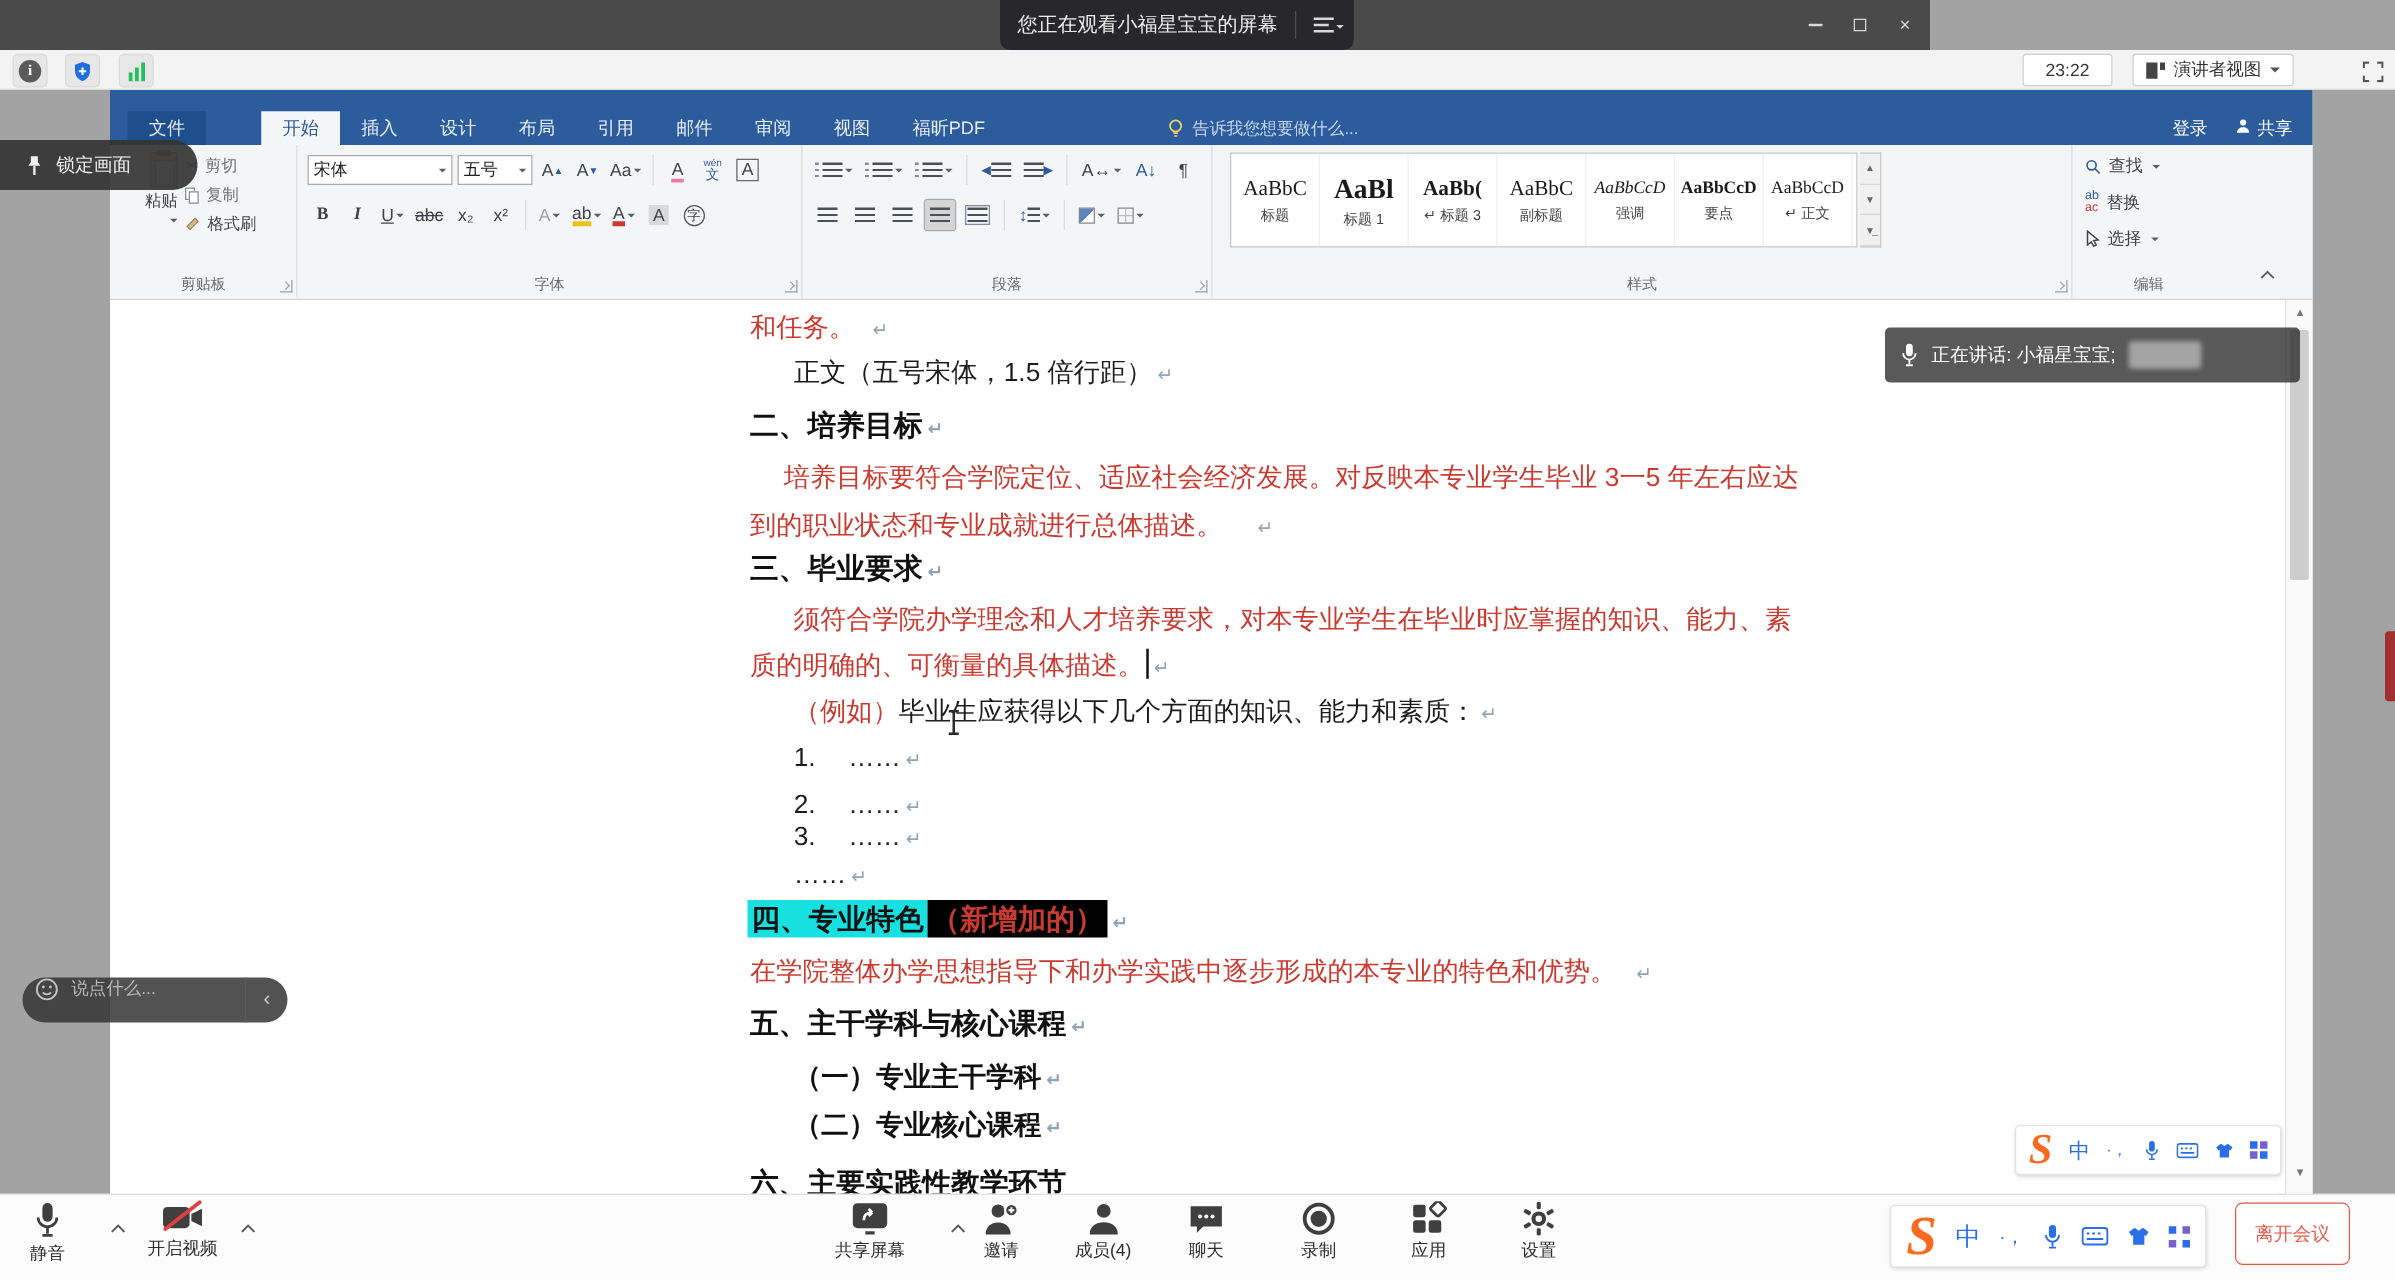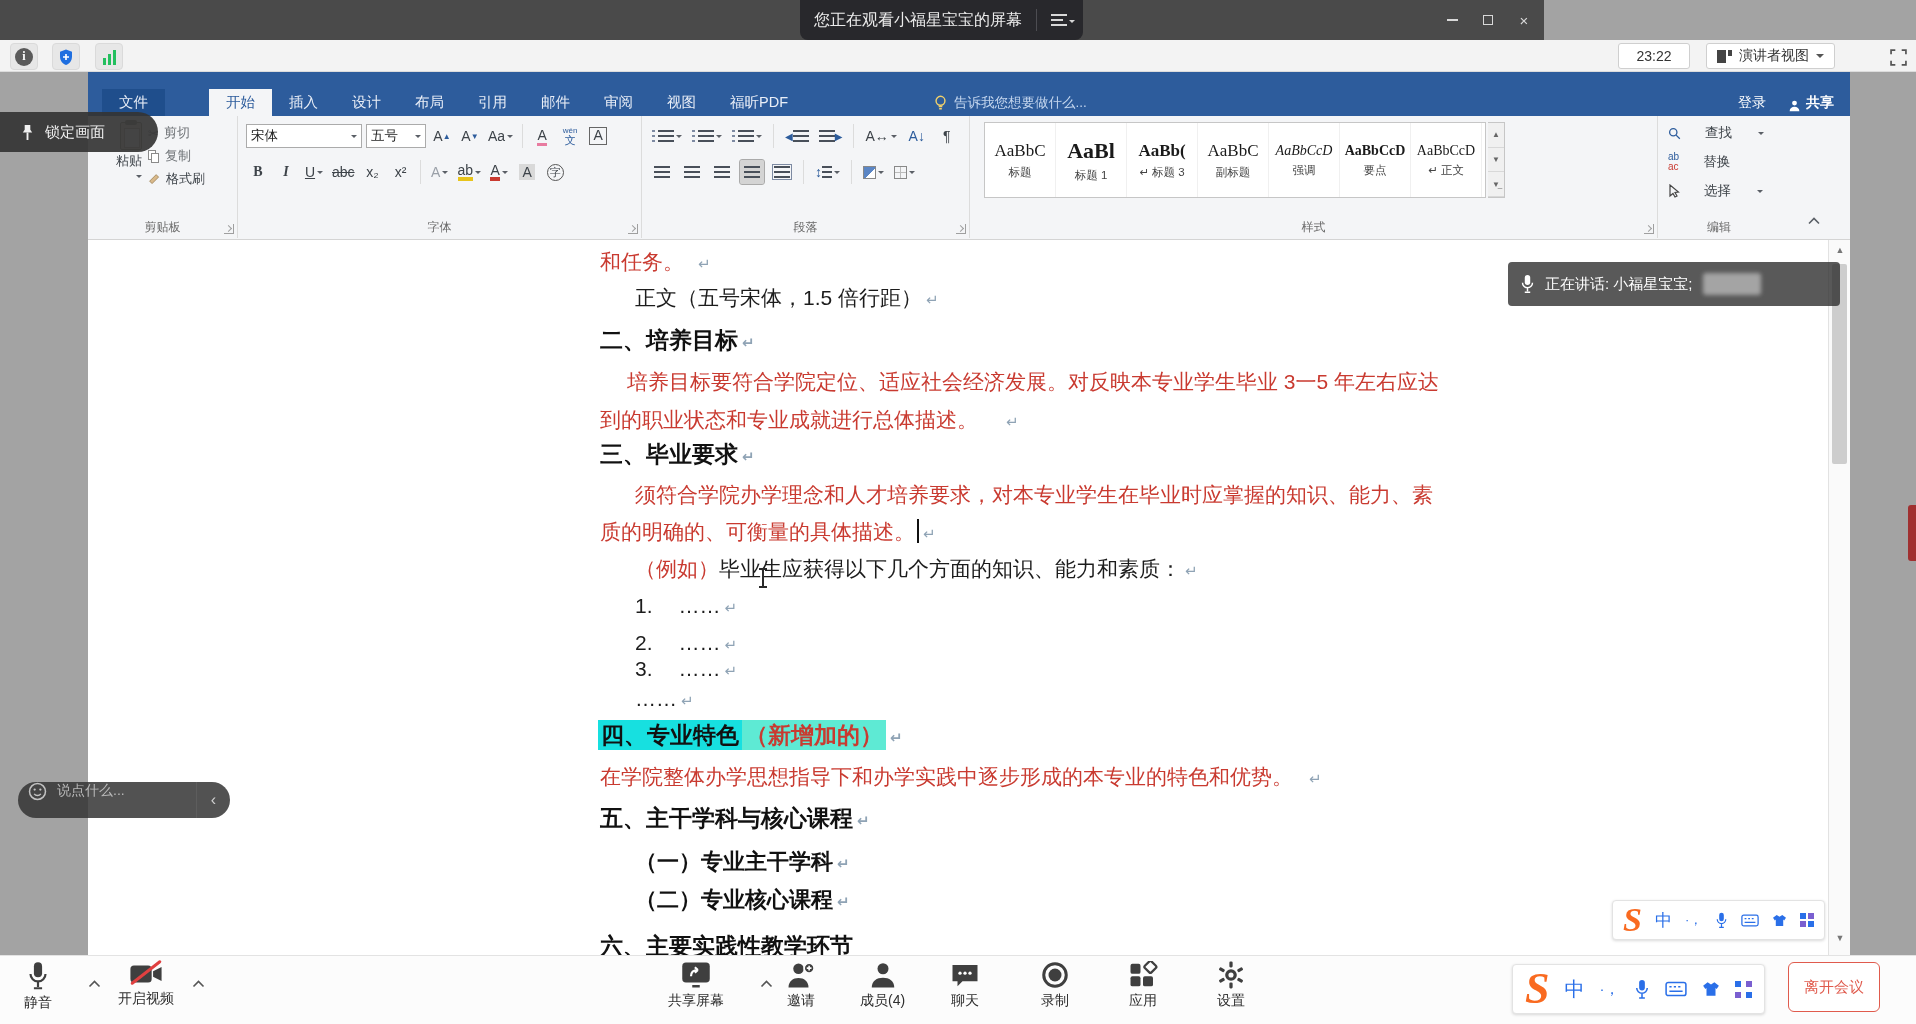--- a/index.html
+++ b/index.html
@@ -43,21 +43,21 @@
 
   
   .word{position:absolute;left:88px;top:72px;width:1762px;height:883px;background:#fff;}
   .ribbon-top{position:absolute;left:0;top:0;width:100%;height:44px;background:#2d5c9c;}
   .tabs-row{position:absolute;left:14px;bottom:0;display:flex;align-items:flex-end;}
   .tab{height:27px;display:flex;align-items:center;padding:0 17px;color:#e9eef7;font-size:14.5px;white-space:nowrap;}
   .tab.file{background:#1f4e8c;}
   .tab.active{background:#f4f5f7;color:#2d5c9c;margin-left:44px;}
   .tellme{display:flex;align-items:center;gap:7px;margin-left:16px;height:27px;color:#c4d6ee;font-size:13.5px;white-space:nowrap;}
   .ribbon-right{position:absolute;right:16px;bottom:4px;display:flex;align-items:center;gap:22px;color:#fff;font-size:14px;}
-  .share-cell{display:flex;align-items:flex-end;gap:5px;font-weight:bold;}
+  .share-cell{display:flex;align-items:flex-start;gap:5px;}
 
   .ribbon-body{position:absolute;left:0;top:44px;width:100%;height:124px;background:#f4f5f7;border-bottom:1px solid #d4d4d4;}
   .grp{position:absolute;top:0;height:122px;border-right:1px solid #dcdcdc;}
   .grp-label{position:absolute;left:0;right:0;bottom:2px;text-align:center;font-size:12px;color:#6a6a6a;}
   .launcher{position:absolute;right:3px;bottom:4px;width:10px;height:10px;border-right:1.5px solid #8a8a8a;border-bottom:1.5px solid #8a8a8a;opacity:.8;}
   .launcher:before{content:"";position:absolute;right:2px;bottom:2px;width:4px;height:4px;border-right:1.5px solid #8a8a8a;border-bottom:1.5px solid #8a8a8a;transform:rotate(-45deg);}
   .rowa{position:absolute;left:8px;top:8px;display:flex;align-items:center;gap:4px;}
   .rowb{position:absolute;left:8px;top:44px;display:flex;align-items:center;gap:4px;}
   .ic{min-width:24px;height:24px;display:inline-flex;align-items:center;justify-content:center;border-radius:2px;
      color:#3d4349;font-size:14px;padding:0 2px;white-space:nowrap;}
@@ -89,30 +89,30 @@
   .copy-ic i{position:absolute;width:8px;height:10px;border:1px solid #8a8a8a;background:#fff;}
   .copy-ic i:nth-child(1){left:0;top:0;}.copy-ic i:nth-child(2){left:3px;top:3px;}
   
   .gallery{position:absolute;left:14px;top:6px;width:502px;height:76px;background:#fff;border:1px solid #c6c6c6;display:flex;align-items:stretch;overflow:hidden;}
   .style-card{width:71px;display:flex;flex-direction:column;align-items:center;justify-content:center;gap:4px;border-right:1px solid #f0f0f0;}
   .style-card .prev{font-family:"Liberation Serif",serif;font-size:17px;color:#1a1a1a;white-space:nowrap;}
   .style-card .nm{font-size:11.5px;color:#444;white-space:nowrap;}
   .gal-arrows{position:absolute;left:518px;top:6px;width:17px;height:76px;display:flex;flex-direction:column;border:1px solid #c6c6c6;border-left:none;background:#f0f0f0;}
   .gal-arrows span{flex:1;display:flex;align-items:center;justify-content:center;font-size:8px;color:#666;border-bottom:1px solid #d8d8d8;}
   
-  .edit-row{position:absolute;left:10px;display:flex;align-items:center;gap:24px;font-size:13.5px;color:#3d4349;white-space:nowrap;}
+  .edit-row{position:absolute;left:10px;display:flex;align-items:center;gap:6px;font-size:13.5px;color:#3d4349;white-space:nowrap;}
 
   
   .doc{position:absolute;left:0;top:168px;width:1734px;height:715px;background:#ffffff;overflow:hidden;}
   .dl{position:absolute;white-space:nowrap;font-family:"Liberation Serif","DejaVu Serif",serif;font-size:21px;color:#1c1c1c;line-height:28px;}
   .dl.hd{font-family:"Liberation Sans","DejaVu Sans",sans-serif;font-weight:700;font-size:23px;color:#111;}
   .dl.red{color:#c93a30;}
   .pmark{color:#8fa3b5;font-size:15px;margin-left:4px;font-family:"DejaVu Sans",sans-serif;}
   .hl-cyan{background:#17e0e0;padding:2px 3px;}
-  .hl-yellow{background:#5eead4;color:#c93a30;padding:2px 3px;}
+  .hl-yellow{background:#000000;color:#c93a30;padding:2px 3px;}
   .caret-line{display:inline-block;width:2px;height:24px;background:#111;vertical-align:-4px;margin-left:2px;}
   .ibeam{position:absolute;width:10px;height:20px;}
   .ibeam:before,.ibeam:after{content:"";position:absolute;left:1px;width:8px;height:2px;background:#2a2a2a;}
   .ibeam:before{top:0}.ibeam:after{bottom:0}
   .ibeam i{position:absolute;left:4px;top:1px;width:2px;height:18px;background:#2a2a2a;}
   
   .vscroll{position:absolute;right:0;top:168px;width:22px;height:715px;background:#fafafa;border-left:1px solid #e2e2e2;}
   .vs-btn{position:absolute;left:0;width:22px;height:20px;display:flex;align-items:center;justify-content:center;color:#777;font-size:9px;}
   .vs-thumb{position:absolute;left:3px;top:24px;width:15px;height:200px;background:#cdcdcd;border-radius:2px;}
   .rib-collapse{position:absolute;right:30px;bottom:10px;color:#5a5f66;}

